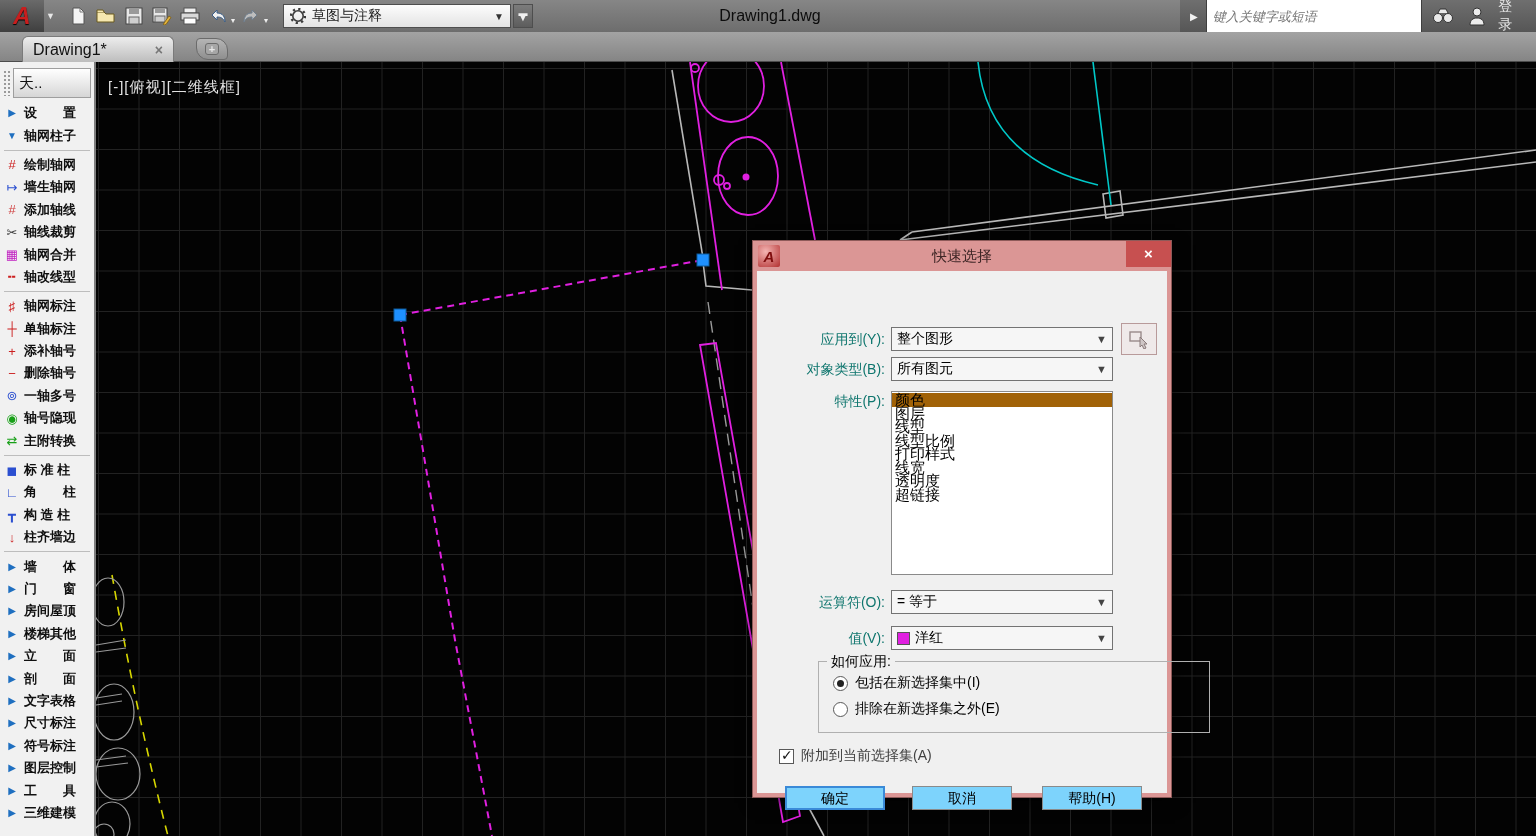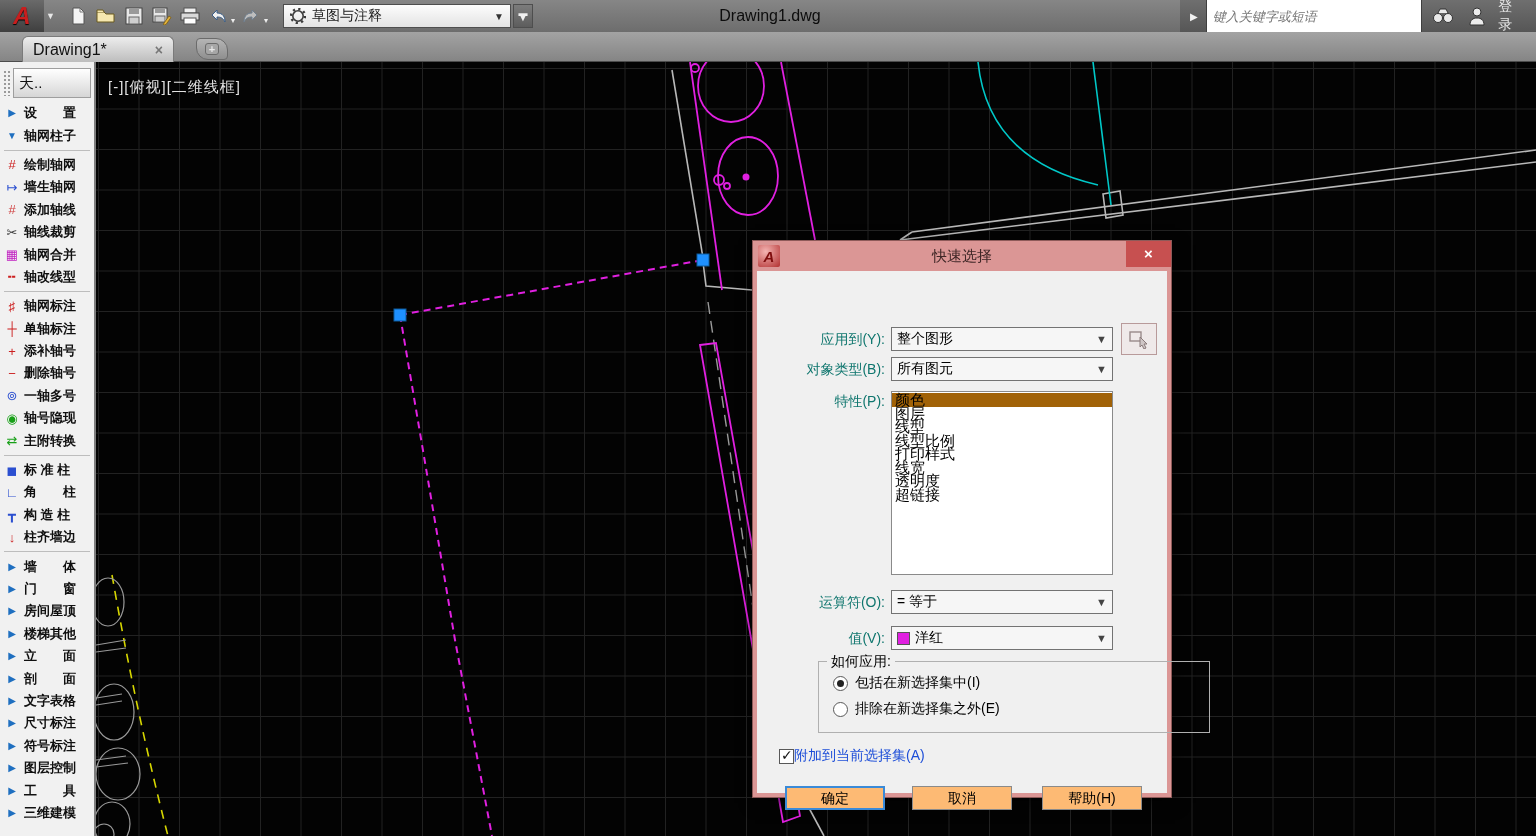--- a/index.html
+++ b/index.html
@@ -114,26 +114,26 @@
     border:1px solid #b0b0b0;margin-left:47px; }
   .groupbox .gb-title { position:absolute; left:8px; top:-9px; background:#f0f0f0;
     padding:0 4px; font-size:14px; color:#000; }
   .radio-row { position:absolute; left:14px; display:flex; align-items:center; gap:7px;
     font-size:14px; color:#000; }
   .radio { width:15px; height:15px; border:1px solid #585858; border-radius:50%;
     background:#fff; position:relative; }
   .radio.checked::after { content:""; position:absolute; left:3px; top:3px; width:7px;
     height:7px; border-radius:50%; background:#222; }
   .check-row { position:absolute; left:22px; top:476px; display:flex; align-items:center;
-    gap:0; font-size:14px; color:#1d4ed8; }
+    gap:7px; font-size:14px; color:#404040; }
   .checkbox { width:15px; height:15px; border:1px solid #585858; background:#fff;
     position:relative; }
   .checkbox.checked::after { content:"✓"; position:absolute; left:1px; top:-3px;
     font-size:14px; font-weight:bold; color:#111; }
-  .dlg-btn { position:absolute; top:515px; width:100px; height:24px; background:#fdba74;
+  .dlg-btn { position:absolute; top:515px; width:100px; height:24px; background:#7dd3fc;
     border:1px solid #8a8a8a; font-size:14px; color:#000; text-align:center;
     line-height:22px; }
   .dlg-btn.focused { border:2px solid #3a8ad8; line-height:20px; }
 </style>
 </head>
 <body>
 
 <div id="app">
 
   <div id="titlebar">

